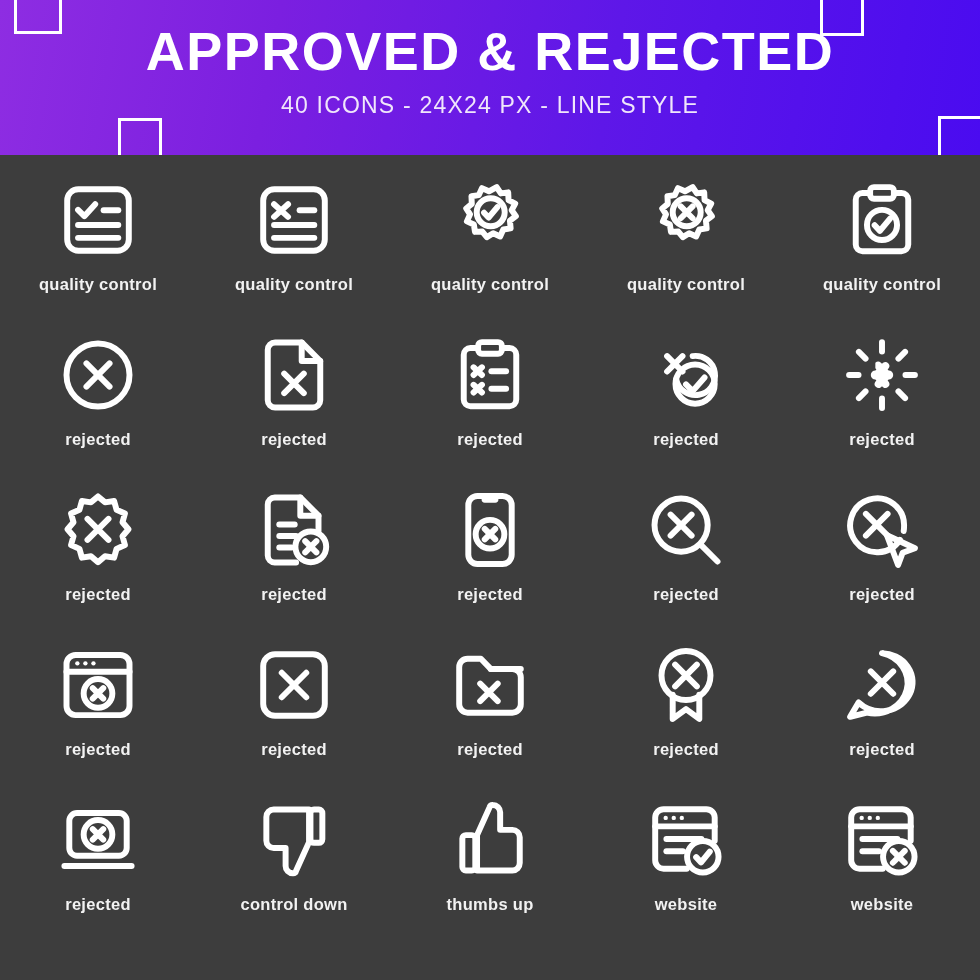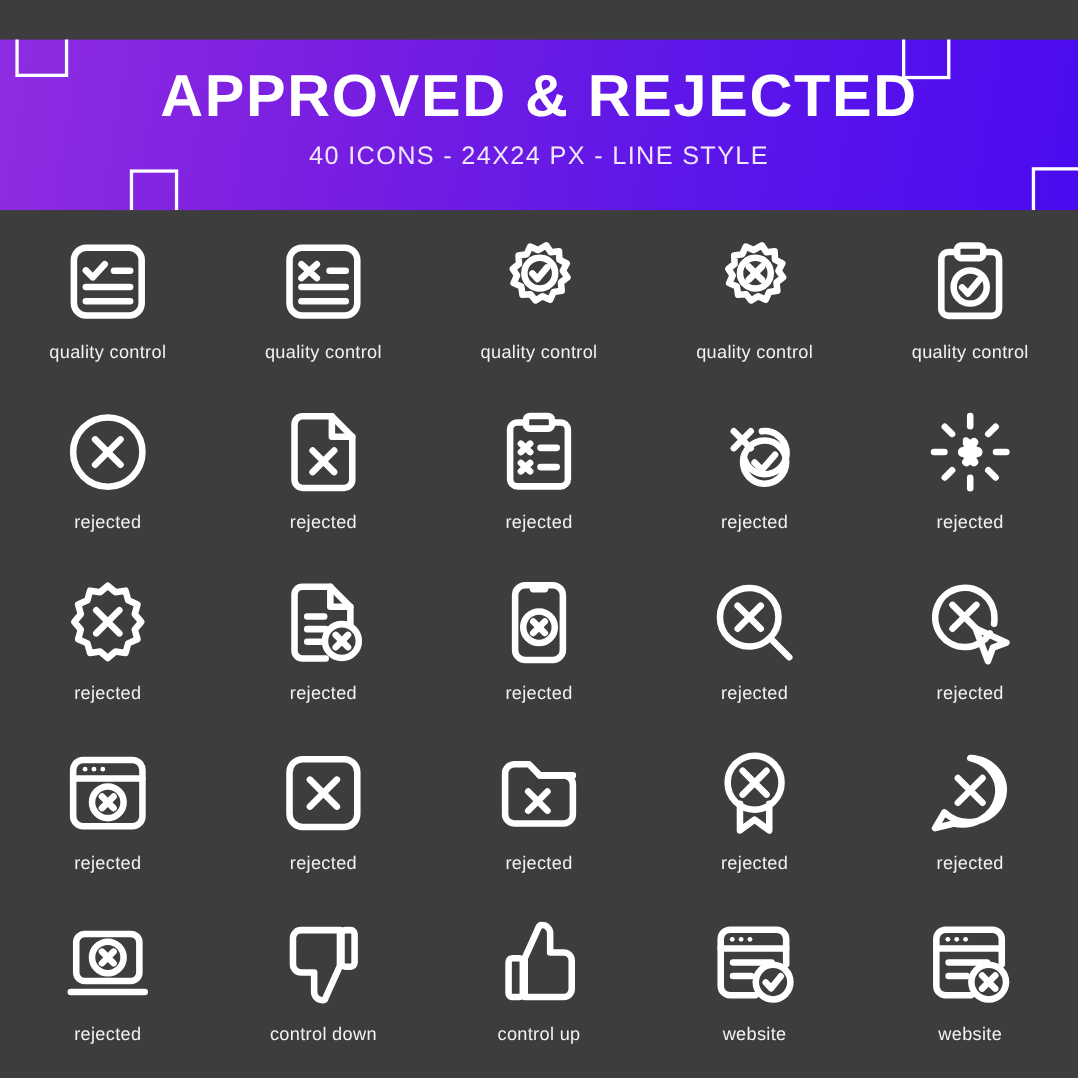--- a/index.html
+++ b/index.html
@@ -20,21 +20,20 @@
     background: #3d3d3d;
   }
 
   
   #header {
     position: relative;
     width: 980px;
     height: 155px;
     background: linear-gradient(100deg, #8e2de2 0%, #7b1fe0 28%, #5e17e8 62%, #4a0bf0 100%);
     overflow: hidden;
-    margin-top: 36px;
   }
   .hdr-square {
     position: absolute;
     border: 3px solid #ffffff;
     box-sizing: border-box;
   }
   #sq-tl { left: 14px;  top: -14px;  width: 48px; height: 48px; }
   #sq-bl { left: 118px; top: 118px;  width: 44px; height: 44px; }
   #sq-tr { left: 820px; top: -8px;   width: 44px; height: 44px; }
   #sq-br { left: 938px; top: 116px;  width: 46px; height: 46px; }
@@ -99,21 +98,21 @@
     fill: none;
   }
   .icon-box svg .solid {
     fill: #ffffff;
     stroke: none;
   }
   .caption {
     margin-top: 12px;
     color: #f2f2f2;
     font-size: 16.5px;
-    font-weight: normal;
+    font-weight: bold;
     letter-spacing: 0.3px;
     text-align: center;
     font-family: "Liberation Sans", sans-serif;
   }
 </style>
 </head>
 <body>
 
 <div id="page">
 
@@ -411,21 +410,21 @@
       <div class="caption">control down</div>
     </div>
 
     <div class="cell">
       <div class="icon-box">
         <svg viewBox="0 0 24 24">
           <path d="M8.3 10.6 L11.9 2.6 A0.9 0.9 0 0 1 12.8 2 A2.1 2.1 0 0 1 14.9 4.1 V9.1 H18.4 A2.1 2.1 0 0 1 20.5 11.2 V18.6 A2.1 2.1 0 0 1 18.4 20.7 H8.3 Z"></path>
           <rect x="4.1" y="10.6" width="3.7" height="10.1" rx="1"></rect>
         </svg>
       </div>
-      <div class="caption">control up</div>
+      <div class="caption">thumbs up</div>
     </div>
 
     <div class="cell">
       <div class="icon-box">
         <svg viewBox="0 0 24 24">
           <path d="M20.2 12.2 V5.6 A2.4 2.4 0 0 0 17.8 3.2 H5.6 A2.4 2.4 0 0 0 3.2 5.6 V17.8 A2.4 2.4 0 0 0 5.6 20.2 H12.2"></path>
           <line x1="3.2" y1="8.1" x2="20.2" y2="8.1"></line>
           <circle cx="6.2" cy="5.7" r="0.62" class="solid"></circle>
           <circle cx="8.5" cy="5.7" r="0.62" class="solid"></circle>
           <circle cx="10.8" cy="5.7" r="0.62" class="solid"></circle>

